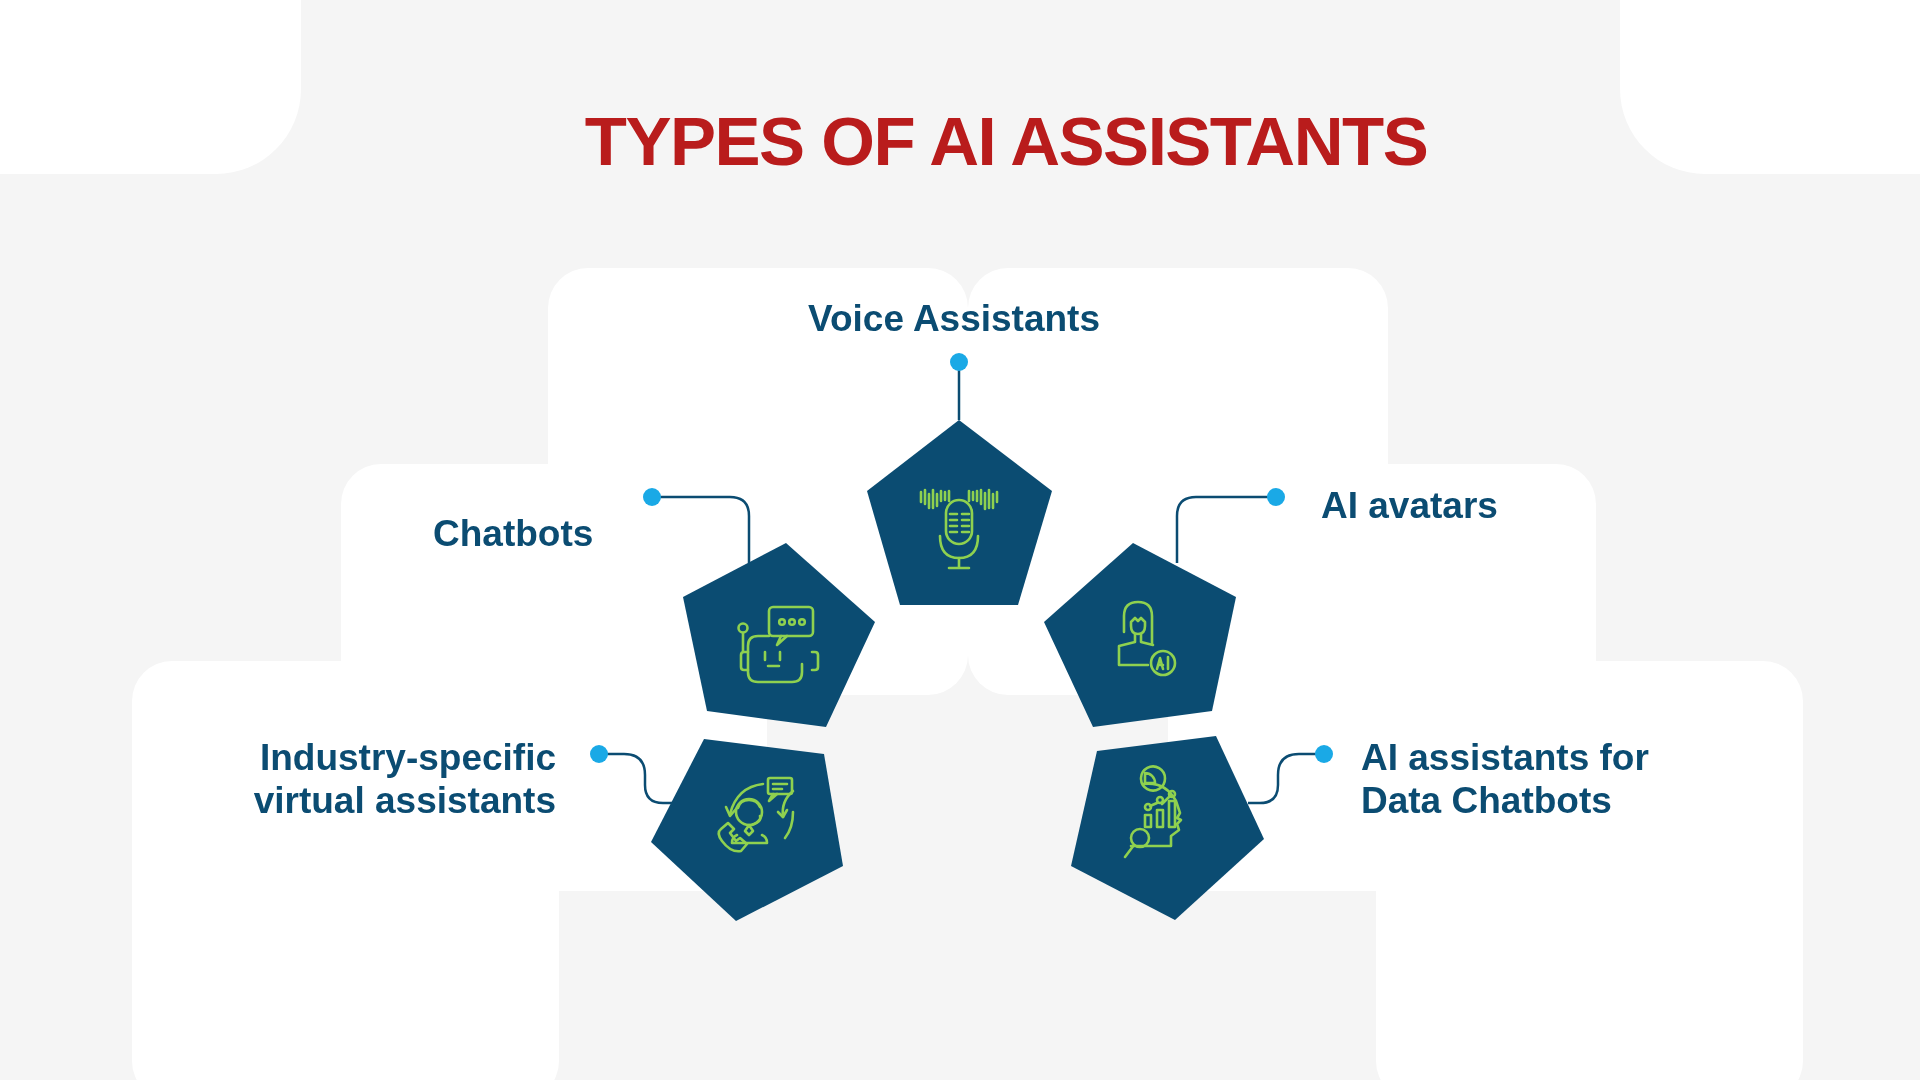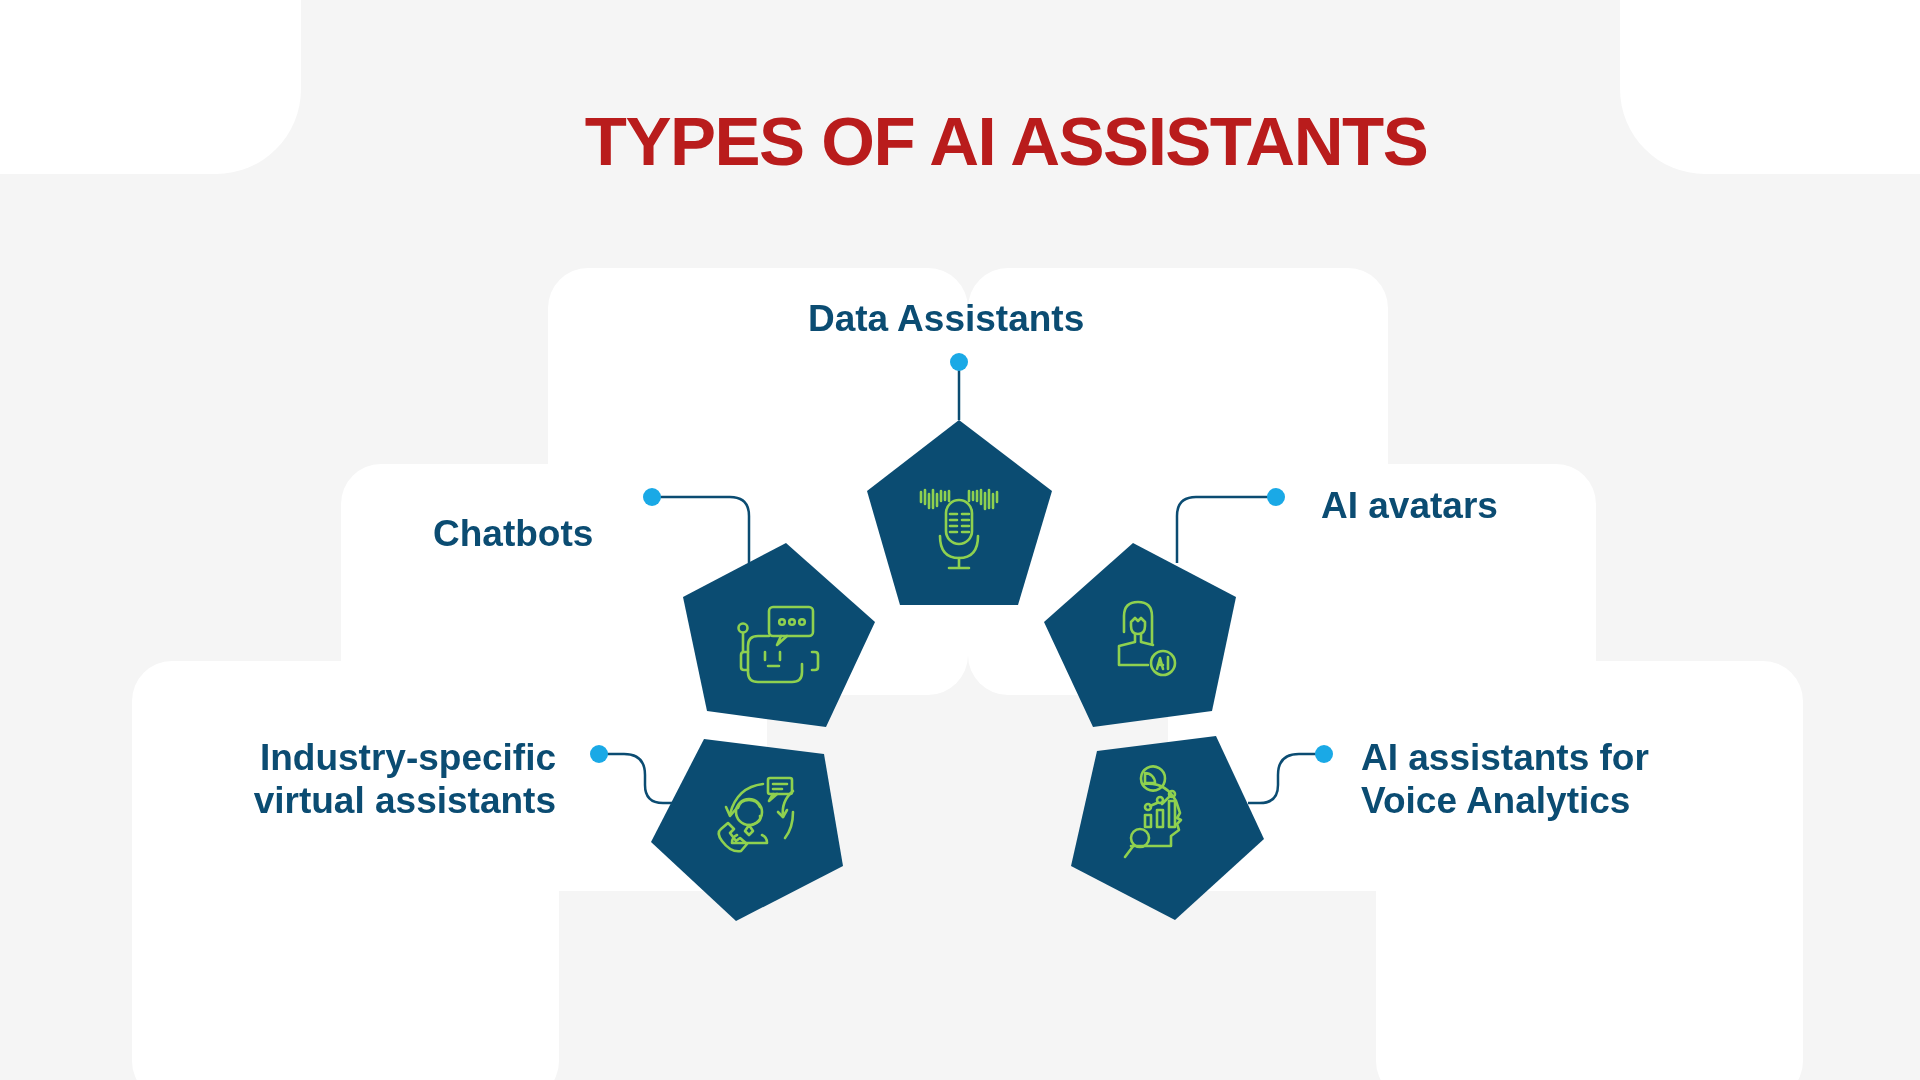--- a/index.html
+++ b/index.html
@@ -30,27 +30,27 @@
 <div class="block" style="left:968px;top:268px;width:420px;height:427px;border-radius:40px;"></div>
 
 <div class="block" style="left:341px;top:464px;width:426px;height:427px;border-radius:40px 0 0 0;"></div>
 <div class="block" style="left:1168px;top:464px;width:428px;height:427px;border-radius:0 40px 0 0;"></div>
 
 <div class="block" style="left:132px;top:661px;width:427px;height:440px;border-radius:40px 40px 40px 40px;"></div>
 <div class="block" style="left:1376px;top:661px;width:427px;height:440px;border-radius:40px 40px 40px 40px;"></div>
 
 <div class="title" style="color:#b91c1c;margin-left:46px;">TYPES OF AI ASSISTANTS</div>
 
-<div class="label" style="left:808px;top:297px;color:#0b4c72;">Data Assistants</div>
+<div class="label" style="left:808px;top:297px;color:#0b4c72;">Voice Assistants</div>
 <div class="label" style="left:433px;top:484px;color:#0b4c72;margin-top:28px;">Chatbots</div>
 <div class="label" style="left:1321px;top:484px;color:#0b4c72;">AI avatars</div>
 <div class="label" style="right:1364px;top:736px;color:#0b4c72;text-align:center;">Industry-specific</div>
 <div class="label" style="right:1364px;top:779px;color:#0b4c72;text-align:left;">virtual assistants</div>
 <div class="label" style="left:1361px;top:736px;color:#0b4c72;">AI assistants for</div>
-<div class="label" style="left:1361px;top:779px;color:#0b4c72;">Voice Analytics</div>
+<div class="label" style="left:1361px;top:779px;color:#0b4c72;">Data Chatbots</div>
 
 <svg class="layer" width="1920" height="1080" viewBox="0 0 1920 1080">
 
   <g fill="none" stroke="#0b4c72" stroke-width="2.5">
     <path d="M959 362 L959 420"></path>
     <path d="M652 497 L730 497 Q749 497 749 516 L749 563"></path>
     <path d="M1276 497 L1196 497 Q1177 497 1177 516 L1177 563"></path>
     <path d="M599 754 L624 754 Q645 754 645 775 L645 785 Q645 803 663 803 L675 803"></path>
     <path d="M1324 754 L1299 754 Q1278 754 1278 775 L1278 785 Q1278 803 1260 803 L1248 803"></path>
   </g>

